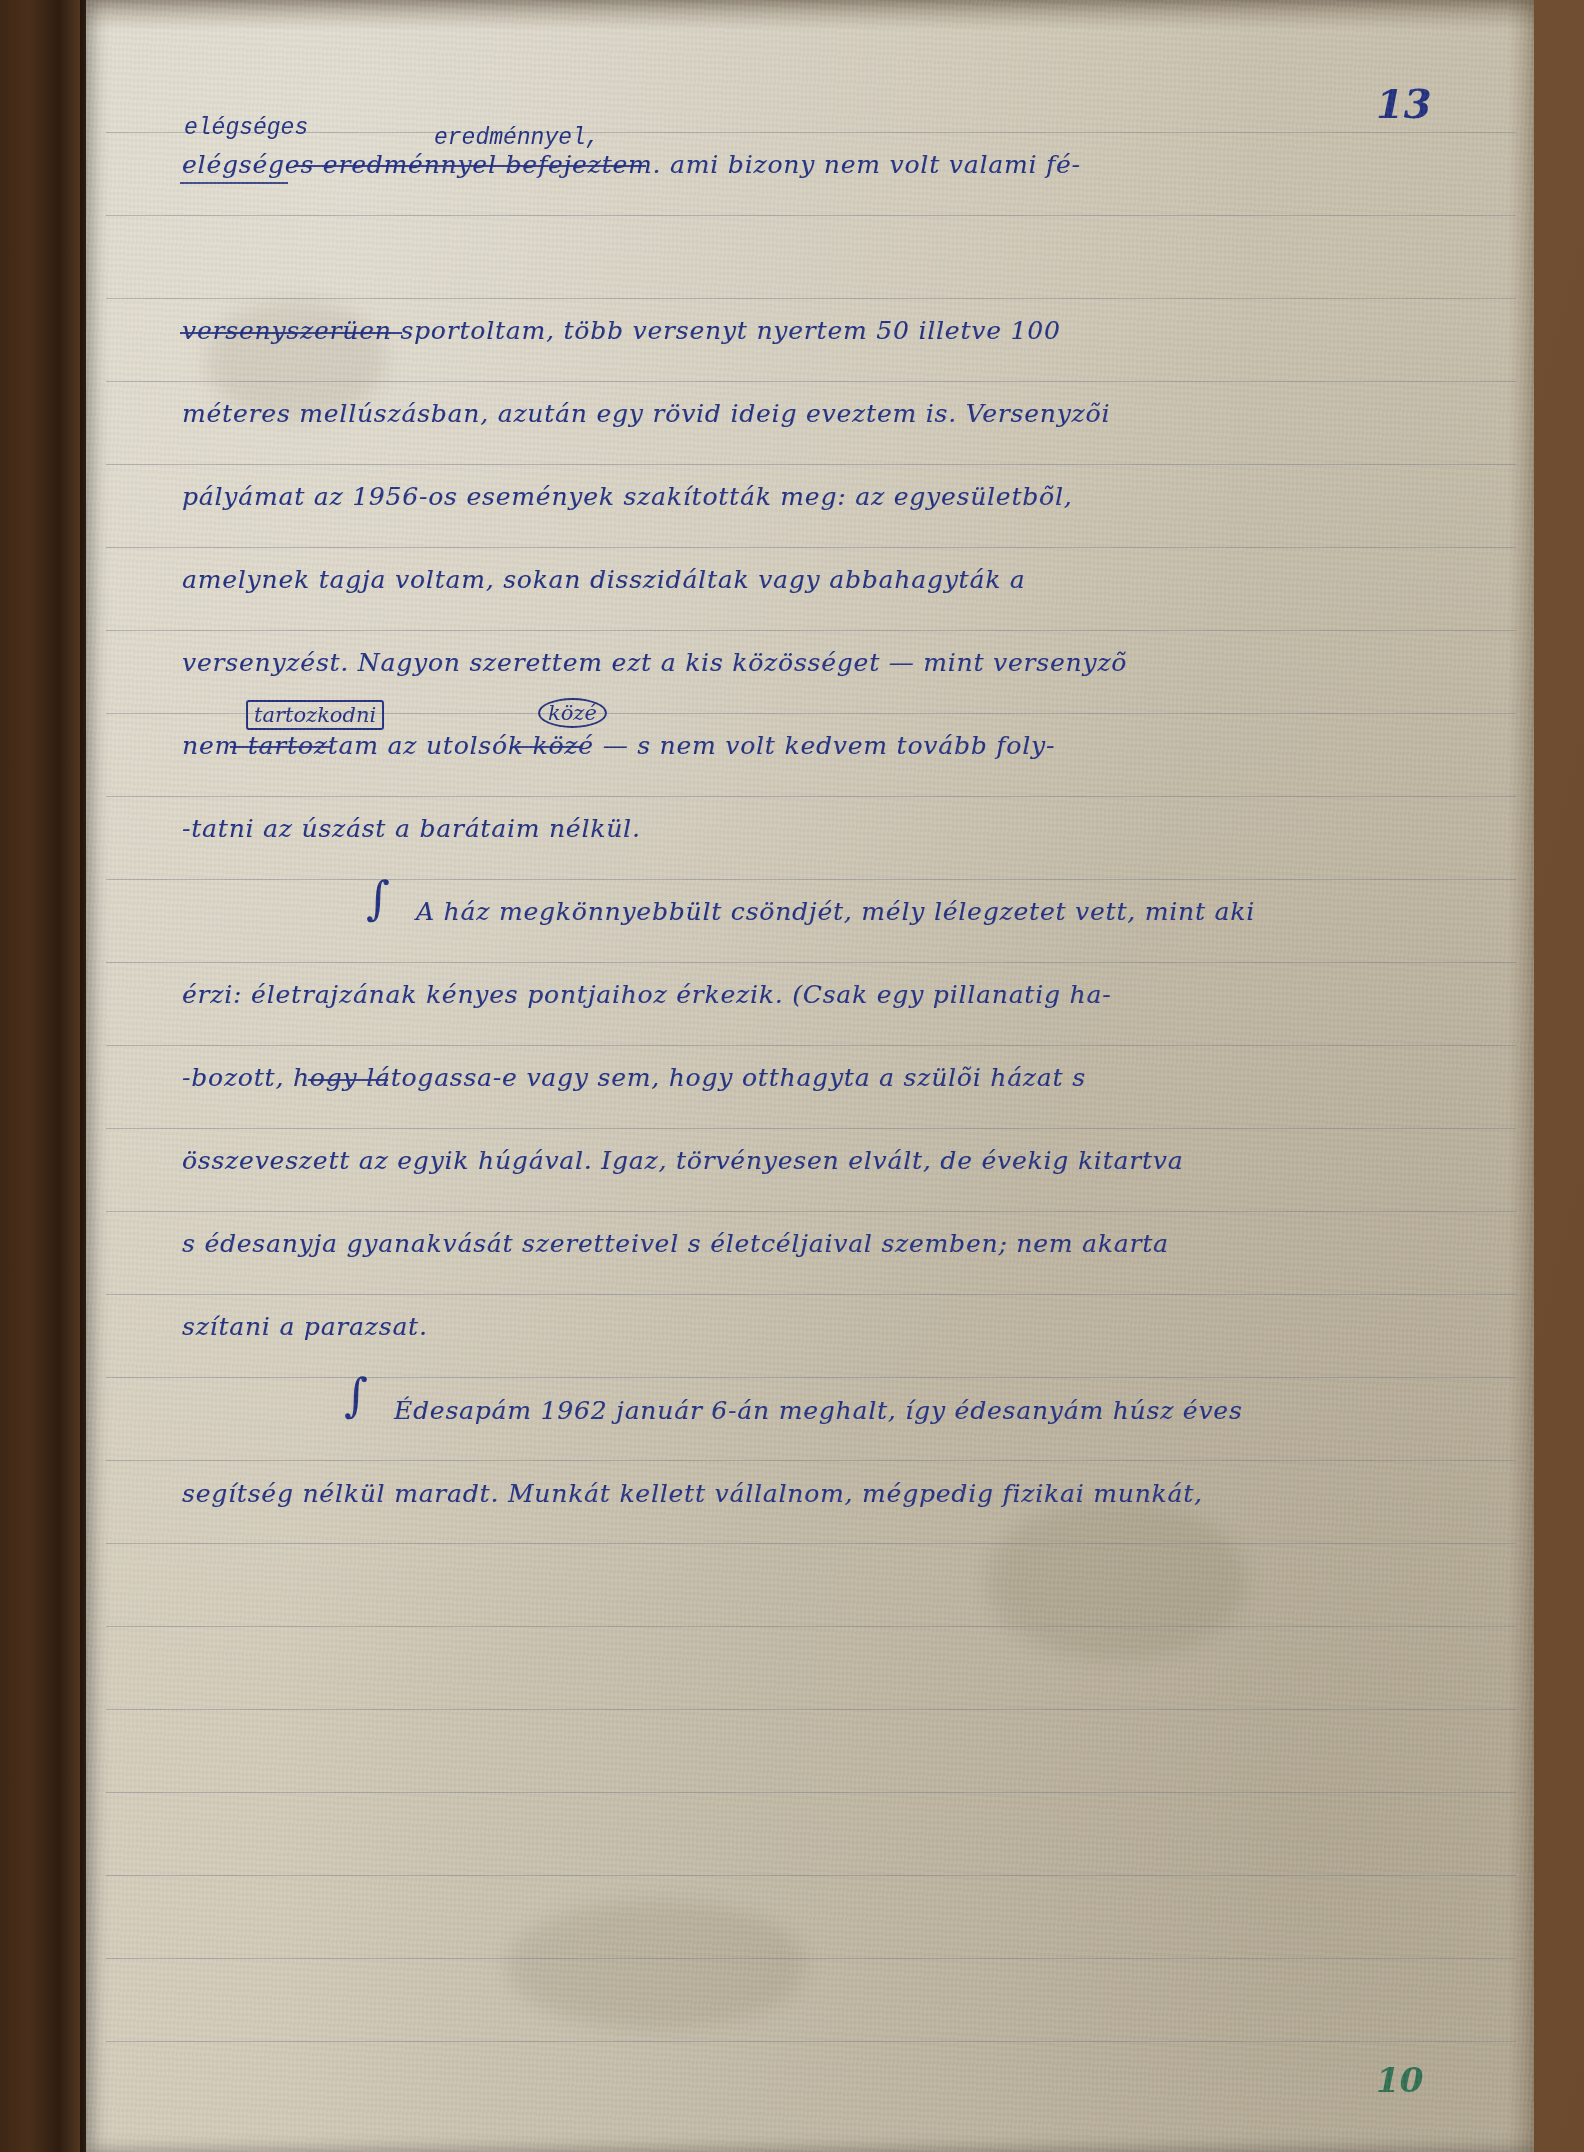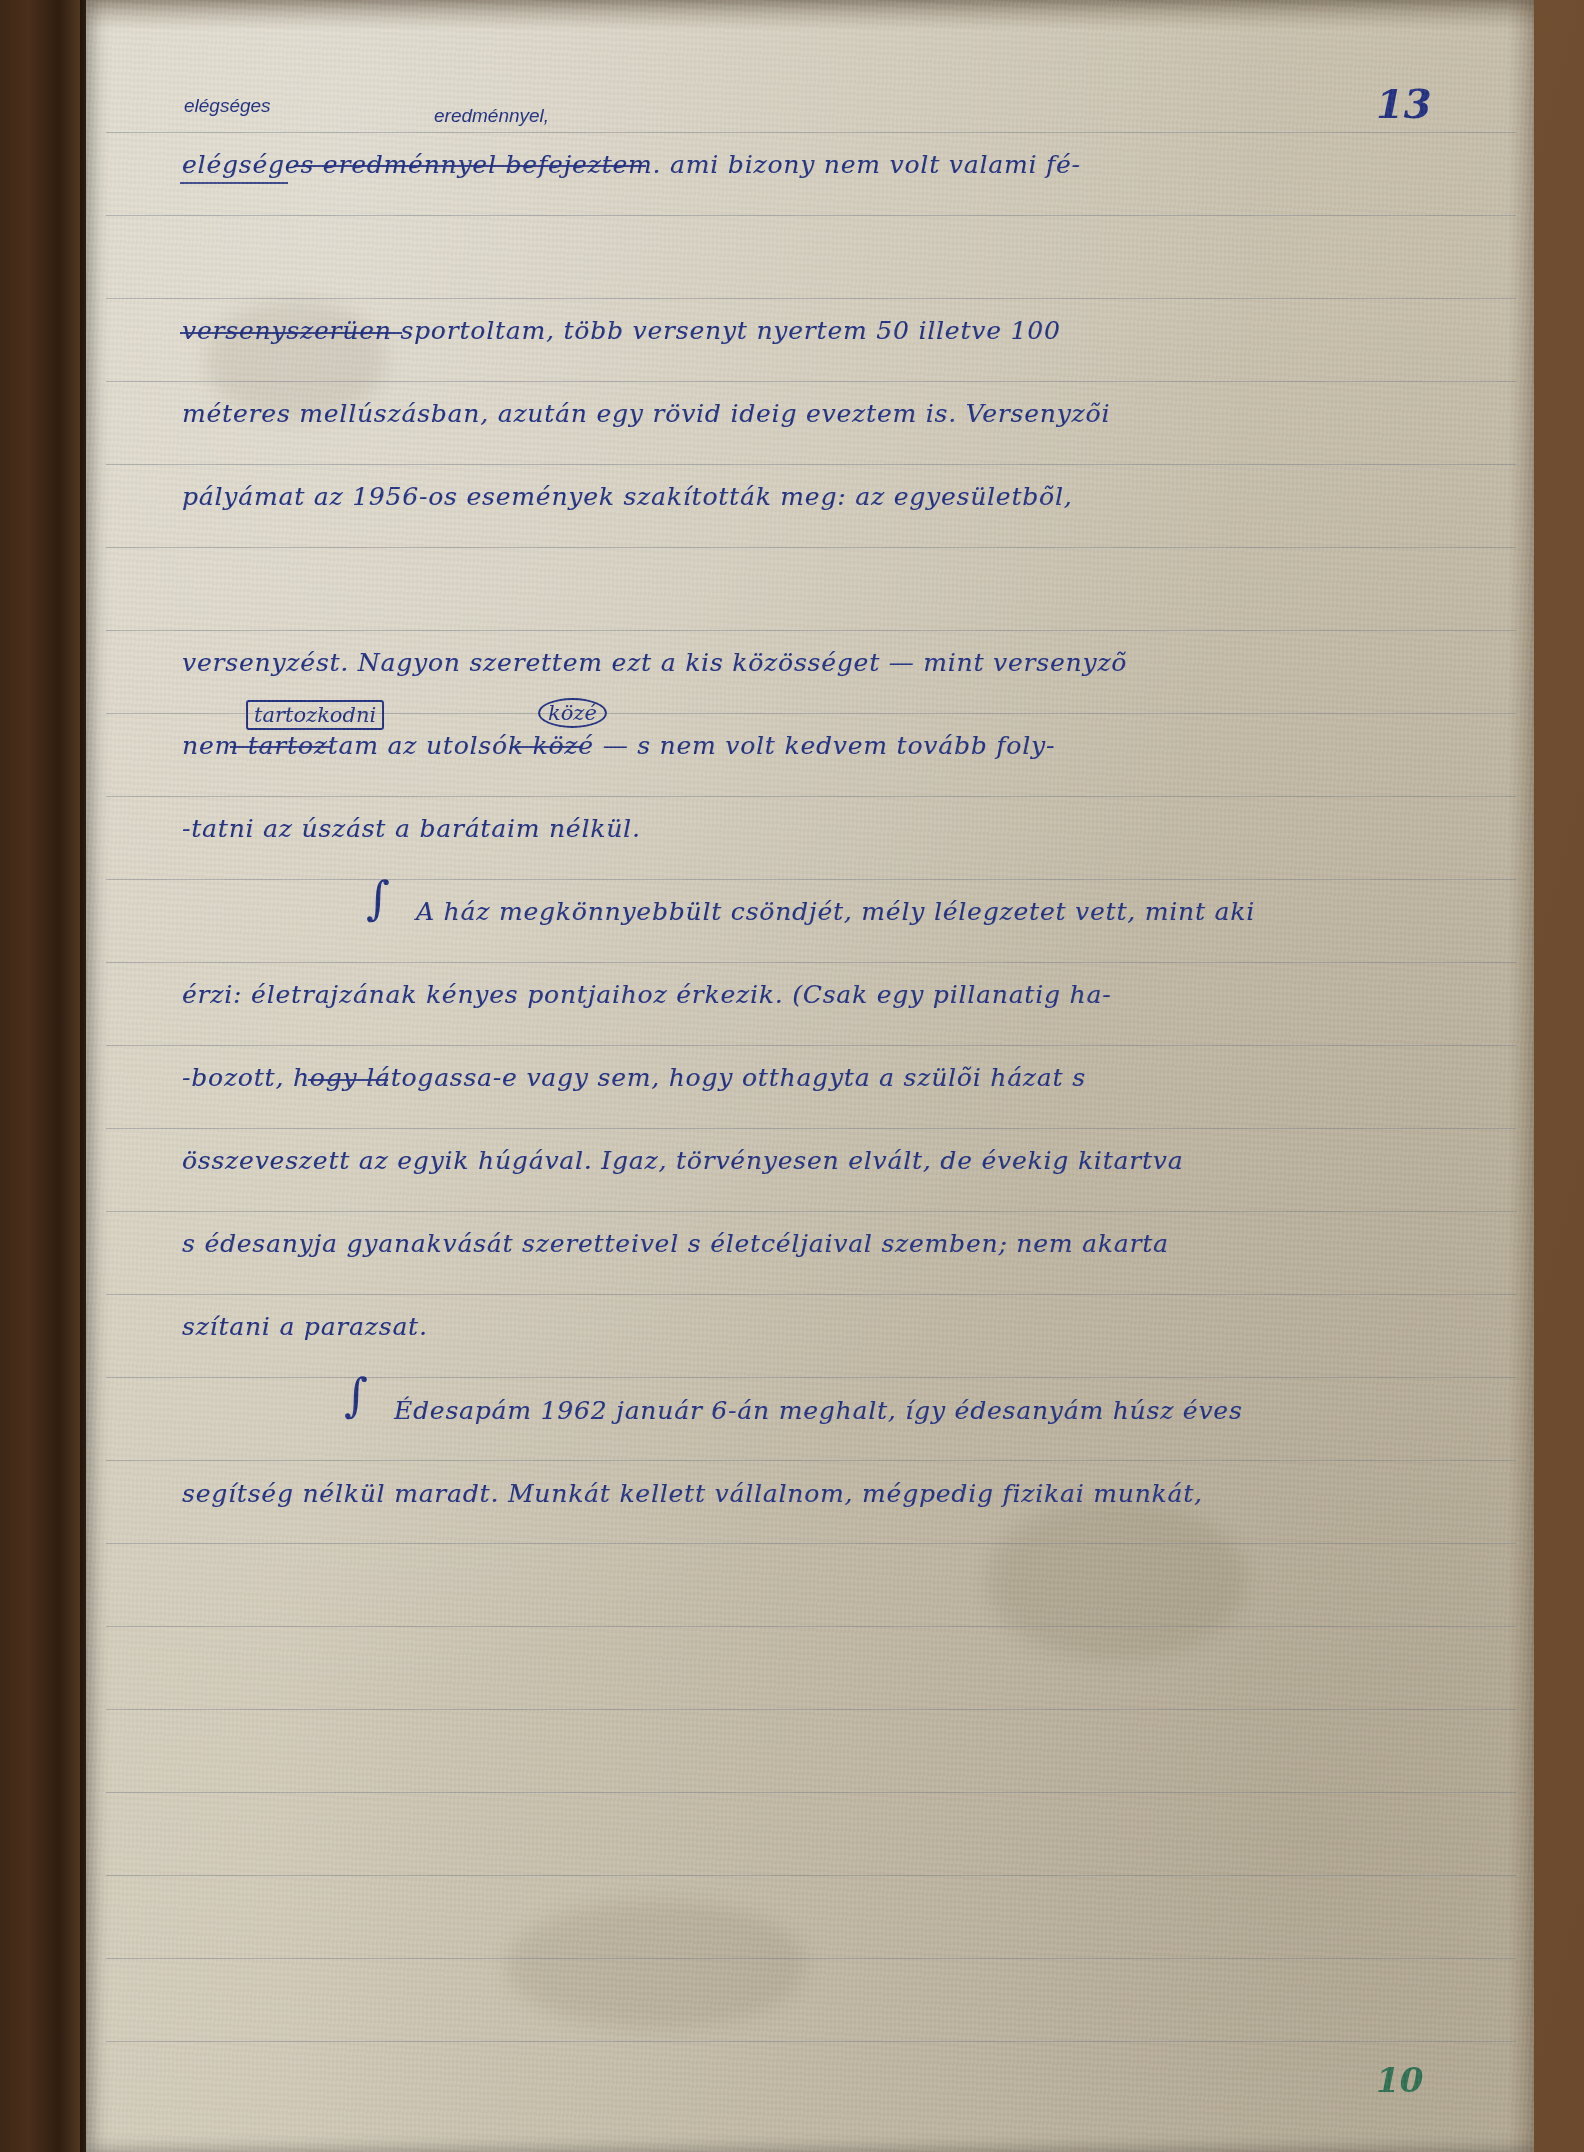--- a/index.html
+++ b/index.html
@@ -108,24 +108,25 @@
   .page-num-green {
     position: absolute;
     font-family: "DejaVu Serif", serif;
     font-style: italic;
     font-size: 34px;
     color: #2f6f52;
     font-weight: 700;
   }
   .ins {
     position: absolute;
-    font-family: Liberation Sans, sans-serif;
-    font-style: italic;
-    font-size: 19px;
-    color: #22307f;
+    font-family: Liberation Mono, monospace;
+    font-style: italic;
+    font-size: 23px;
+    color: #22307f;
+    margin-top: 20px;
   }
   .strike {
     position: absolute;
     height: 2px;
     background: #22307f;
     transform-origin: left center;
     opacity: 0.9;
   }
   .uline {
     position: absolute;
@@ -229,20 +230,21 @@
       <div class="strike" style="left:360px; top:165px; width:200px;"></div>
 
 
       <div class="hw l" style="left:96px; top:316px;">versenyszerüen sportoltam, több versenyt nyertem 50 illetve 100</div>
       <div class="strike" style="left:94px; top:332px; width:222px;"></div>
 
       <div class="hw l" style="left:96px; top:399px;">méteres mellúszásban, azután egy rövid ideig eveztem is. Versenyzõi</div>
 
       <div class="hw l" style="left:96px; top:482px;">pályámat az 1956-os események szakították meg: az egyesületbõl,</div>
 
+      <div class="hw l" style="left:96px; top:565px;">amelynek tagja voltam, sokan disszidáltak vagy abbahagyták a</div>
 
       <div class="hw l" style="left:96px; top:648px;">versenyzést. Nagyon szerettem ezt a kis közösséget — mint versenyzõ</div>
 
       <div class="boxed" style="left:160px; top:700px;">tartozkodni</div>
       <div class="ovalword" style="left:452px; top:698px;">közé</div>
 
       <div class="hw l" style="left:96px; top:731px;">nem tartoztam az utolsók közé — s nem volt kedvem tovább foly-</div>
       <div class="strike" style="left:144px; top:746px; width:100px;"></div>
       <div class="strike" style="left:424px; top:746px; width:70px;"></div>
 

